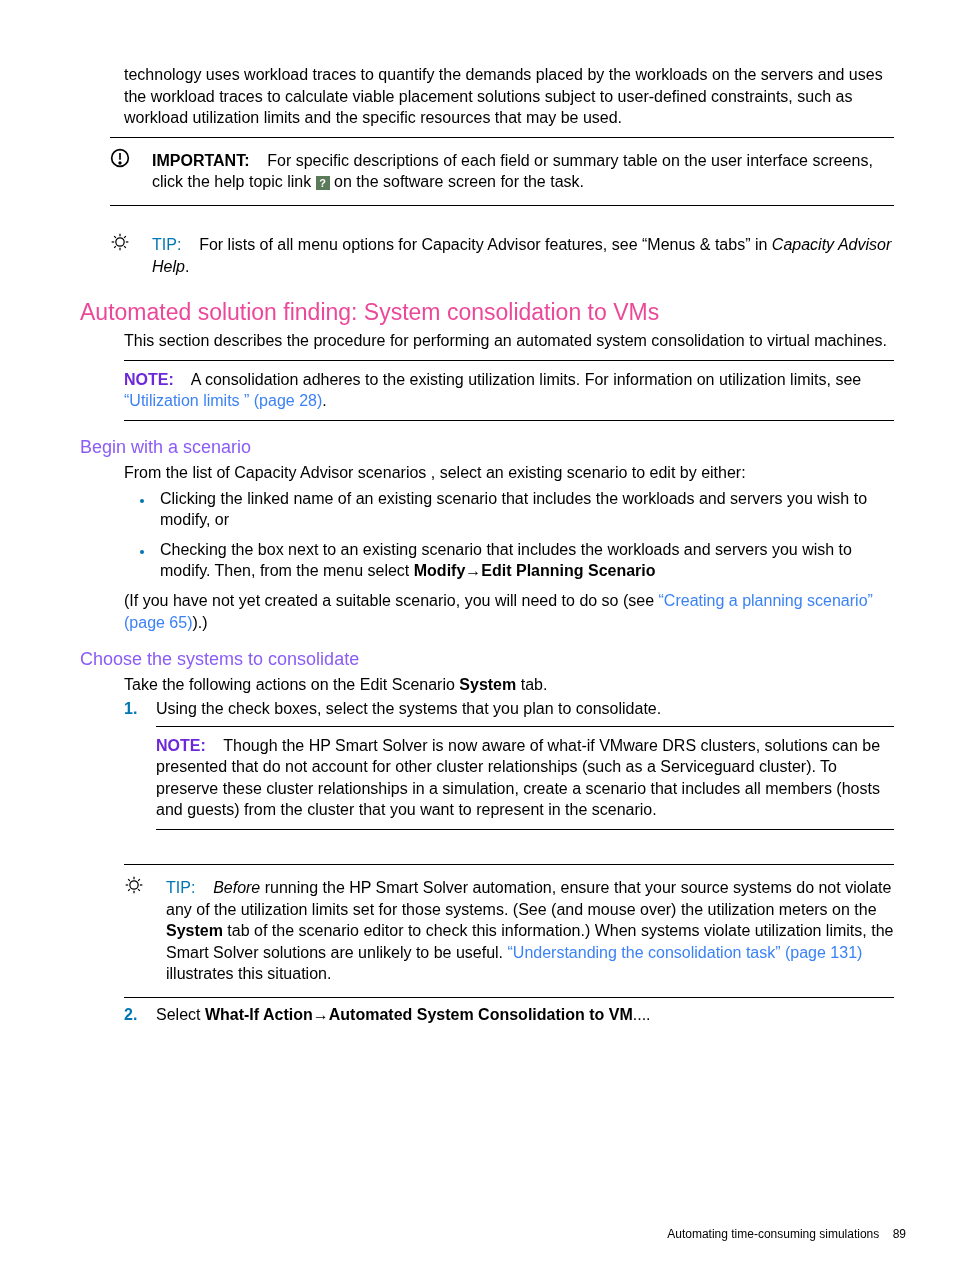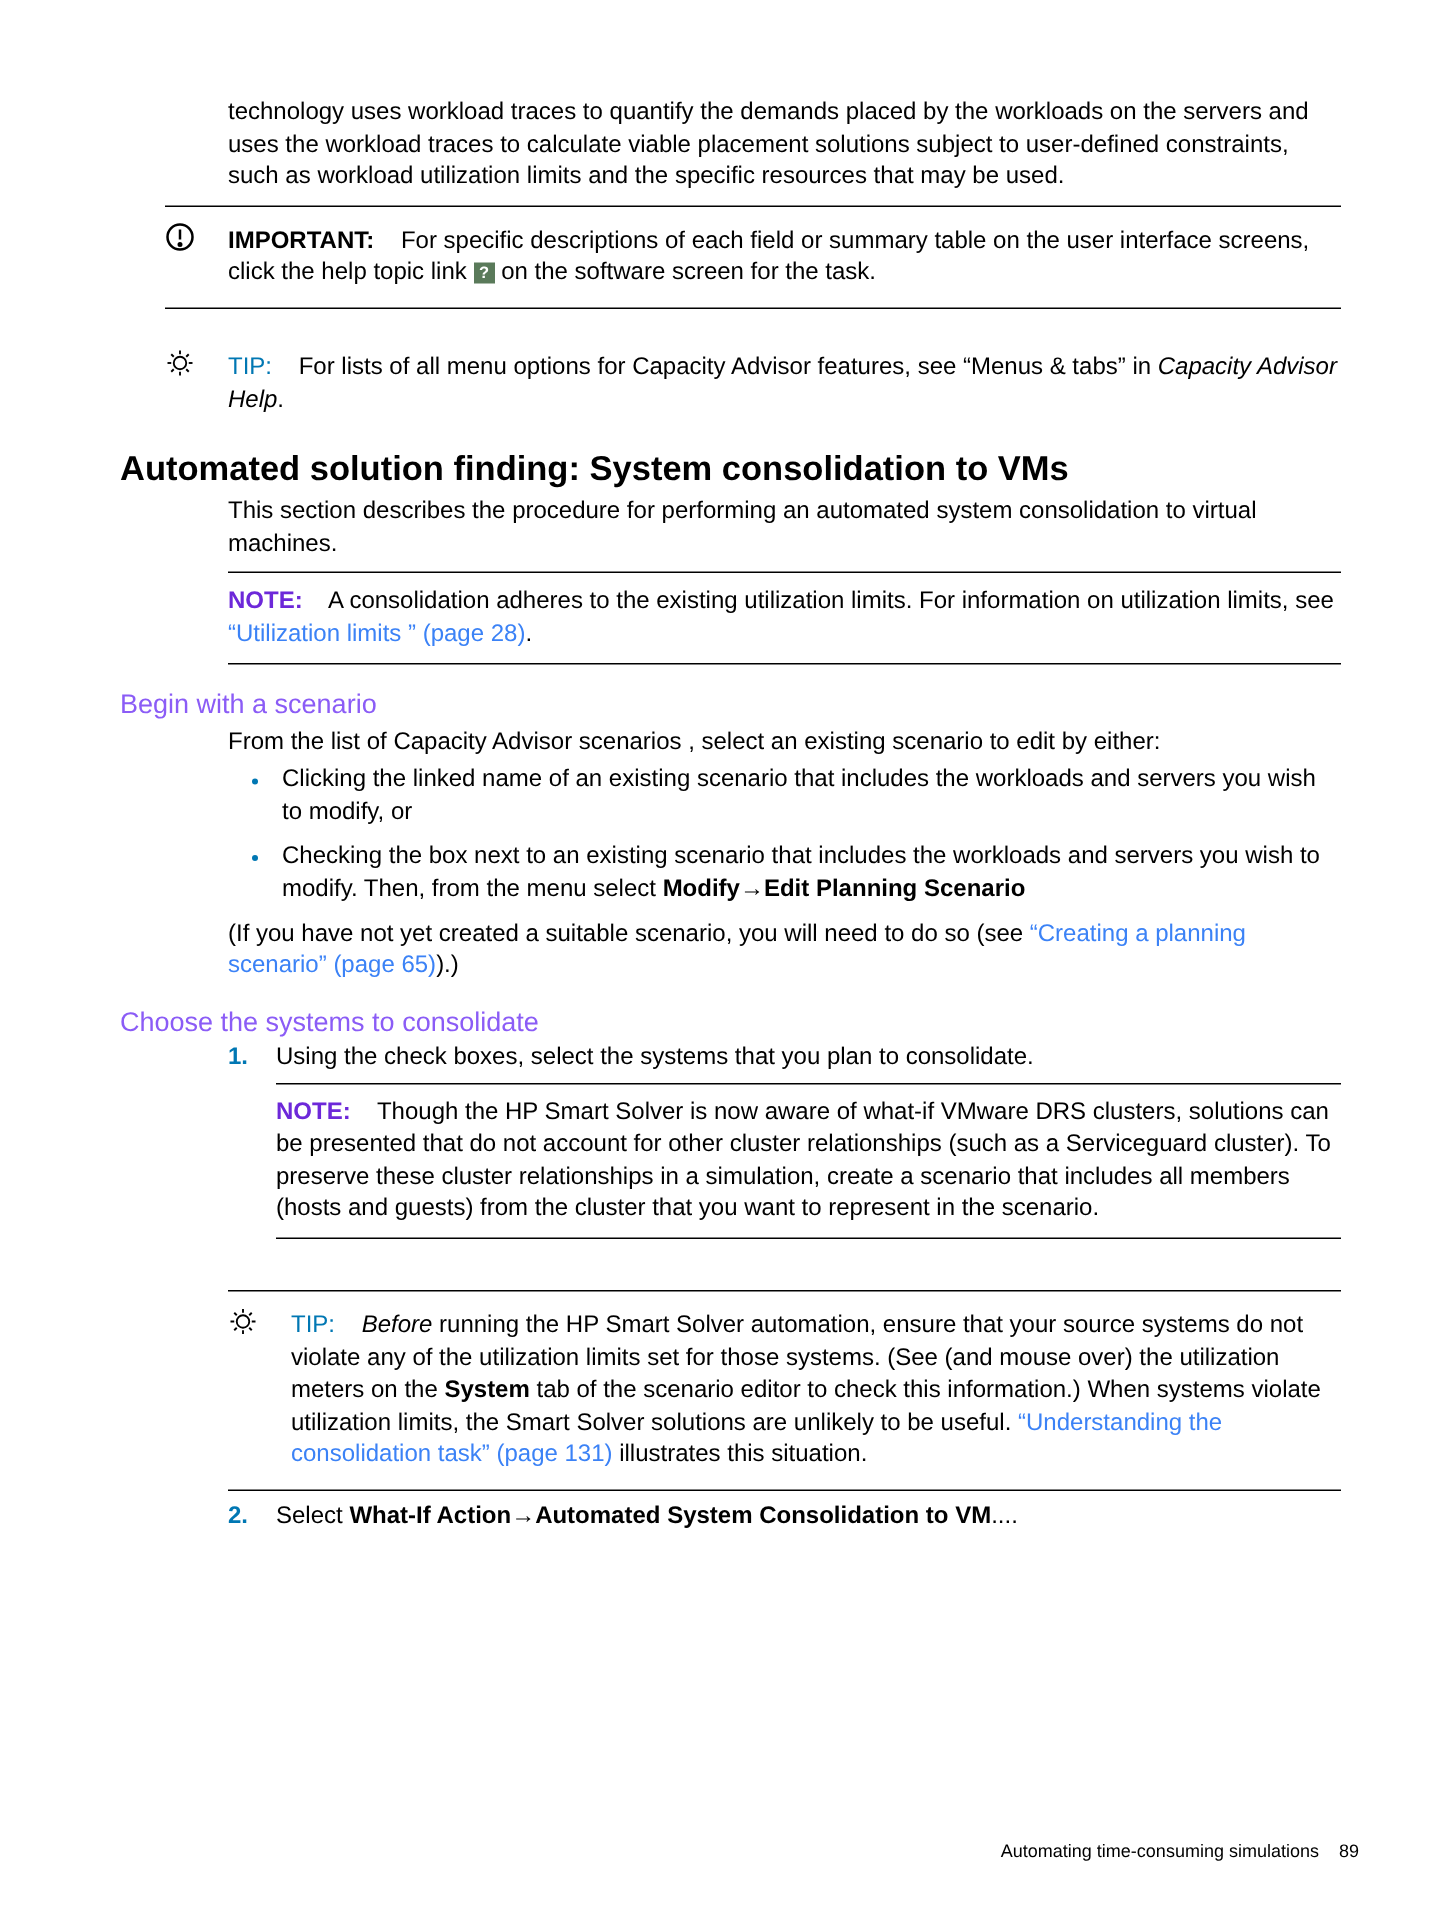--- a/index.html
+++ b/index.html
@@ -11,43 +11,43 @@
     background: #fff;
     width: 954px;
   }
   .page {
     padding: 60px 60px 40px 60px;
     box-sizing: border-box;
     min-height: 1271px;
     position: relative;
   }
   .content-indent {
-    margin-left: 92px;
+    margin-left: 64px;
     margin-right: 0;
   }
   .callout-indent {
     margin-left: 50px;
     margin-right: 0;
   }
   .sub-indent {
     margin-left: 20px;
   }
   p, li {
     line-height: 1.35;
     margin: 4px 0;
   }
   .rule {
     border: none;
     border-top: 1px solid #000;
     margin: 8px 0 8px 0;
   }
   h2 {
     font-family: Arial, Helvetica, sans-serif;
-    font-weight: bold;
-    color: #000000;
+    font-weight: normal;
+    color: #ec4899;
     font-size: 23px;
     margin: 18px 0 4px 0;
   }
   h3 {
     font-family: Arial, Helvetica, sans-serif;
     font-weight: normal;
     color: #8b5cf6;
     font-size: 18px;
     margin: 16px 0 4px 0;
   }
@@ -231,20 +231,23 @@
       </li>
     </ul>
     <p>
       <span>(If you have not yet created a suitable scenario, you will need to do so (see </span><span class="link">“Creating a planning scenario” (page 65)</span><span>).)</span>
     </p>
   </div>
 
   <h3 class="sub-indent">Choose the systems to consolidate</h3>
 
   <div class="content-indent">
+    <p>
+      <span>Take the following actions on the Edit Scenario </span><span class="bold">System</span><span> tab.</span>
+    </p>
 
     <div class="ol-num">
       <div class="ol-marker">1.</div>
       <div class="ol-body">
         <span>Using the check boxes, select the systems that you plan to consolidate.</span>
       </div>
     </div>
 
     <div class="note-box">
       <hr class="rule">

